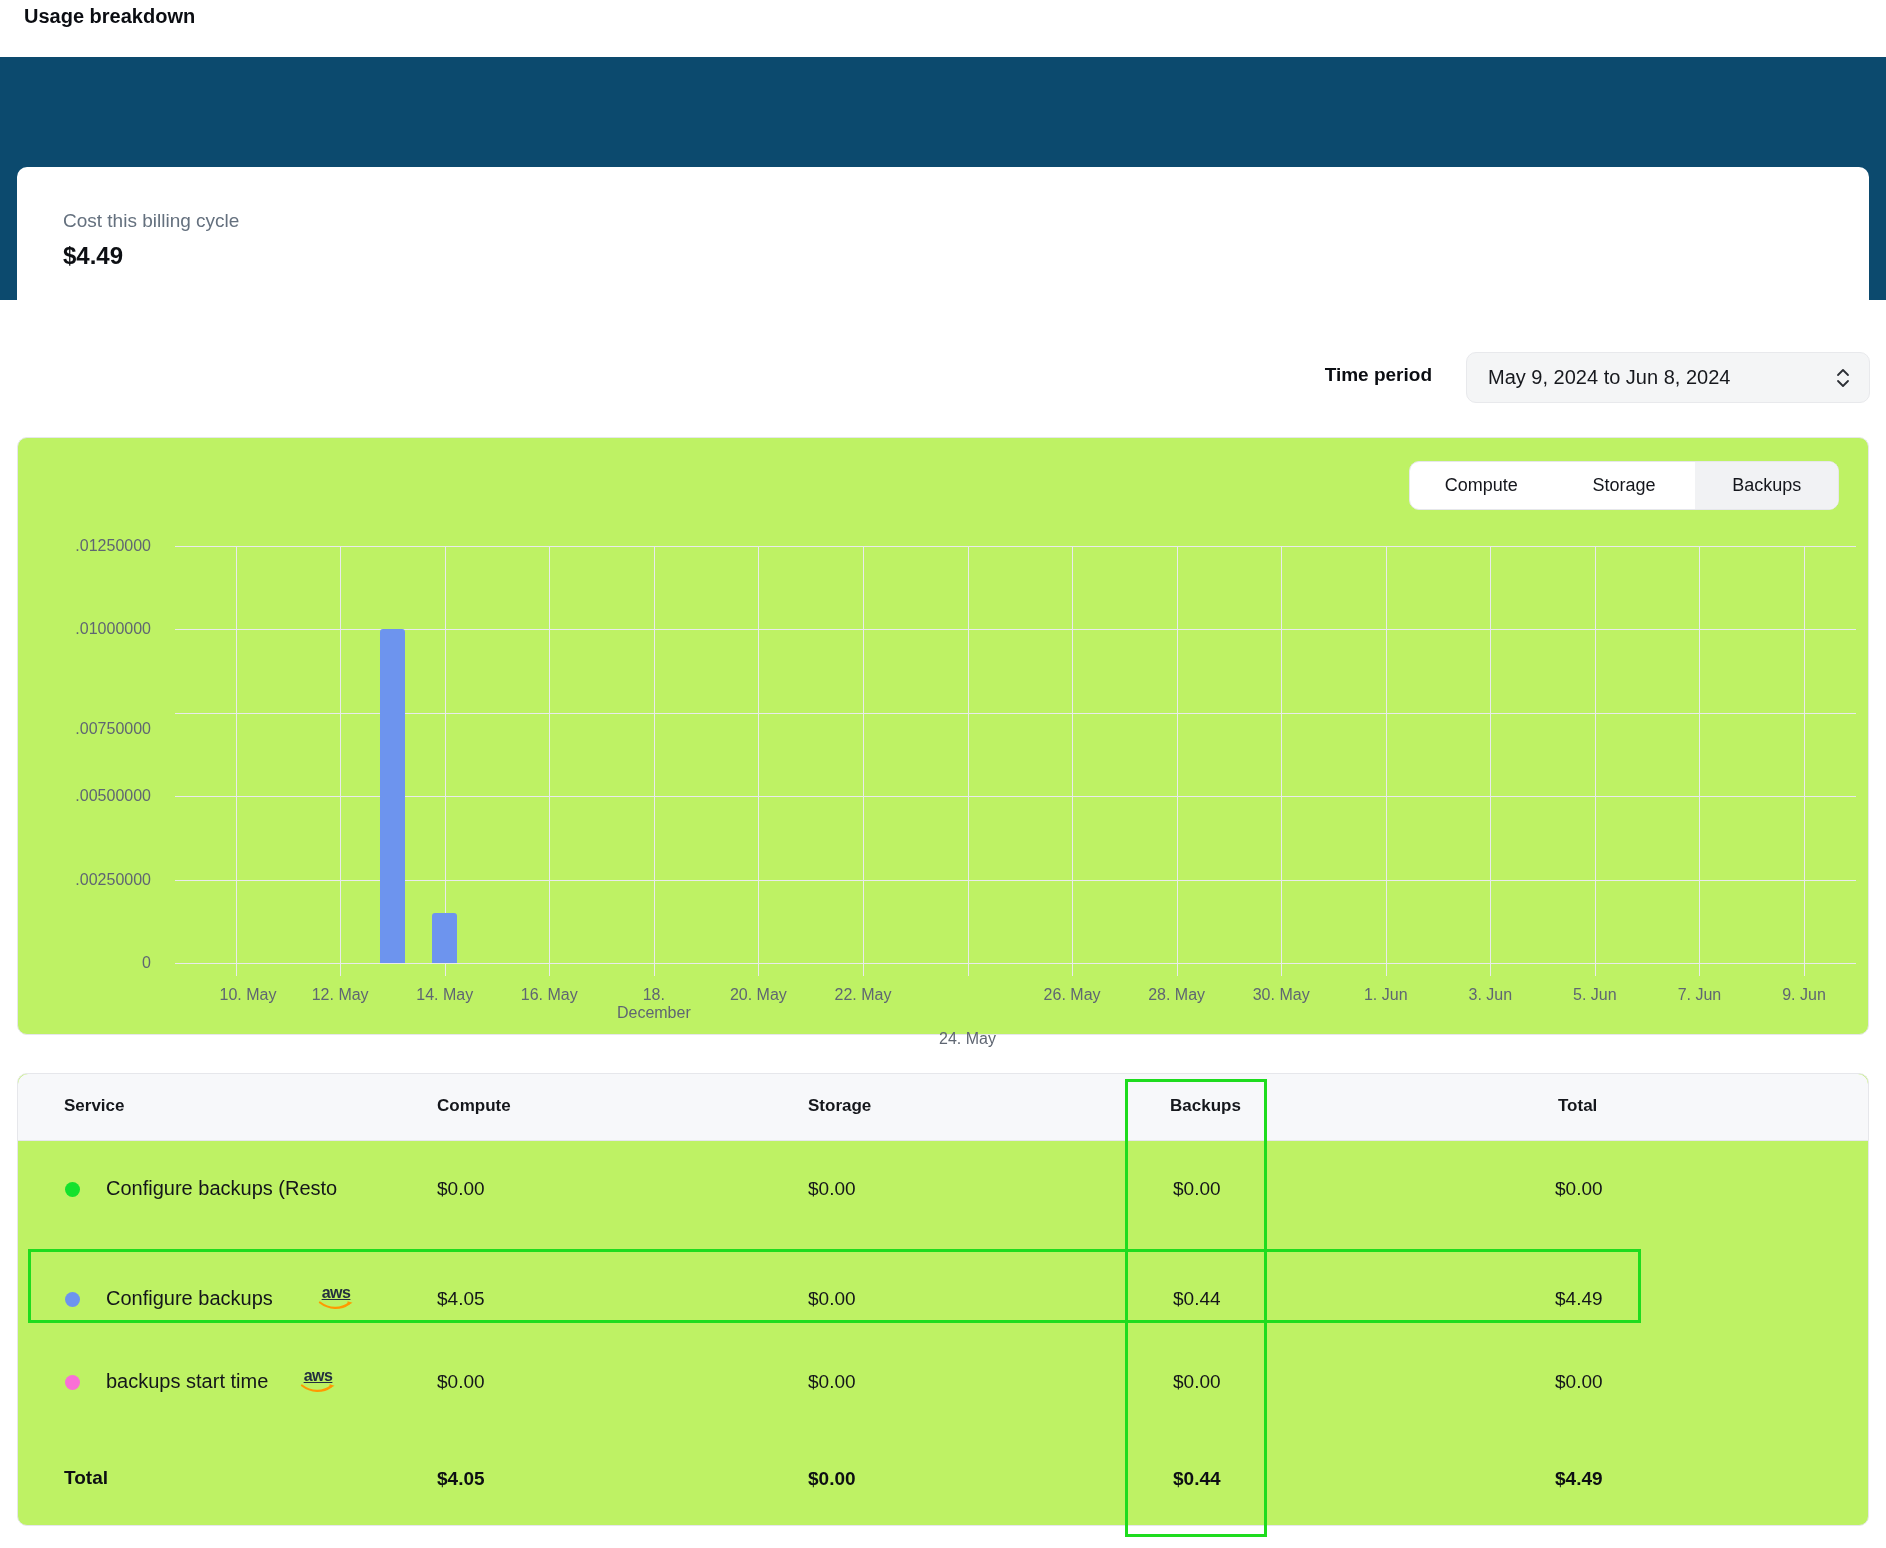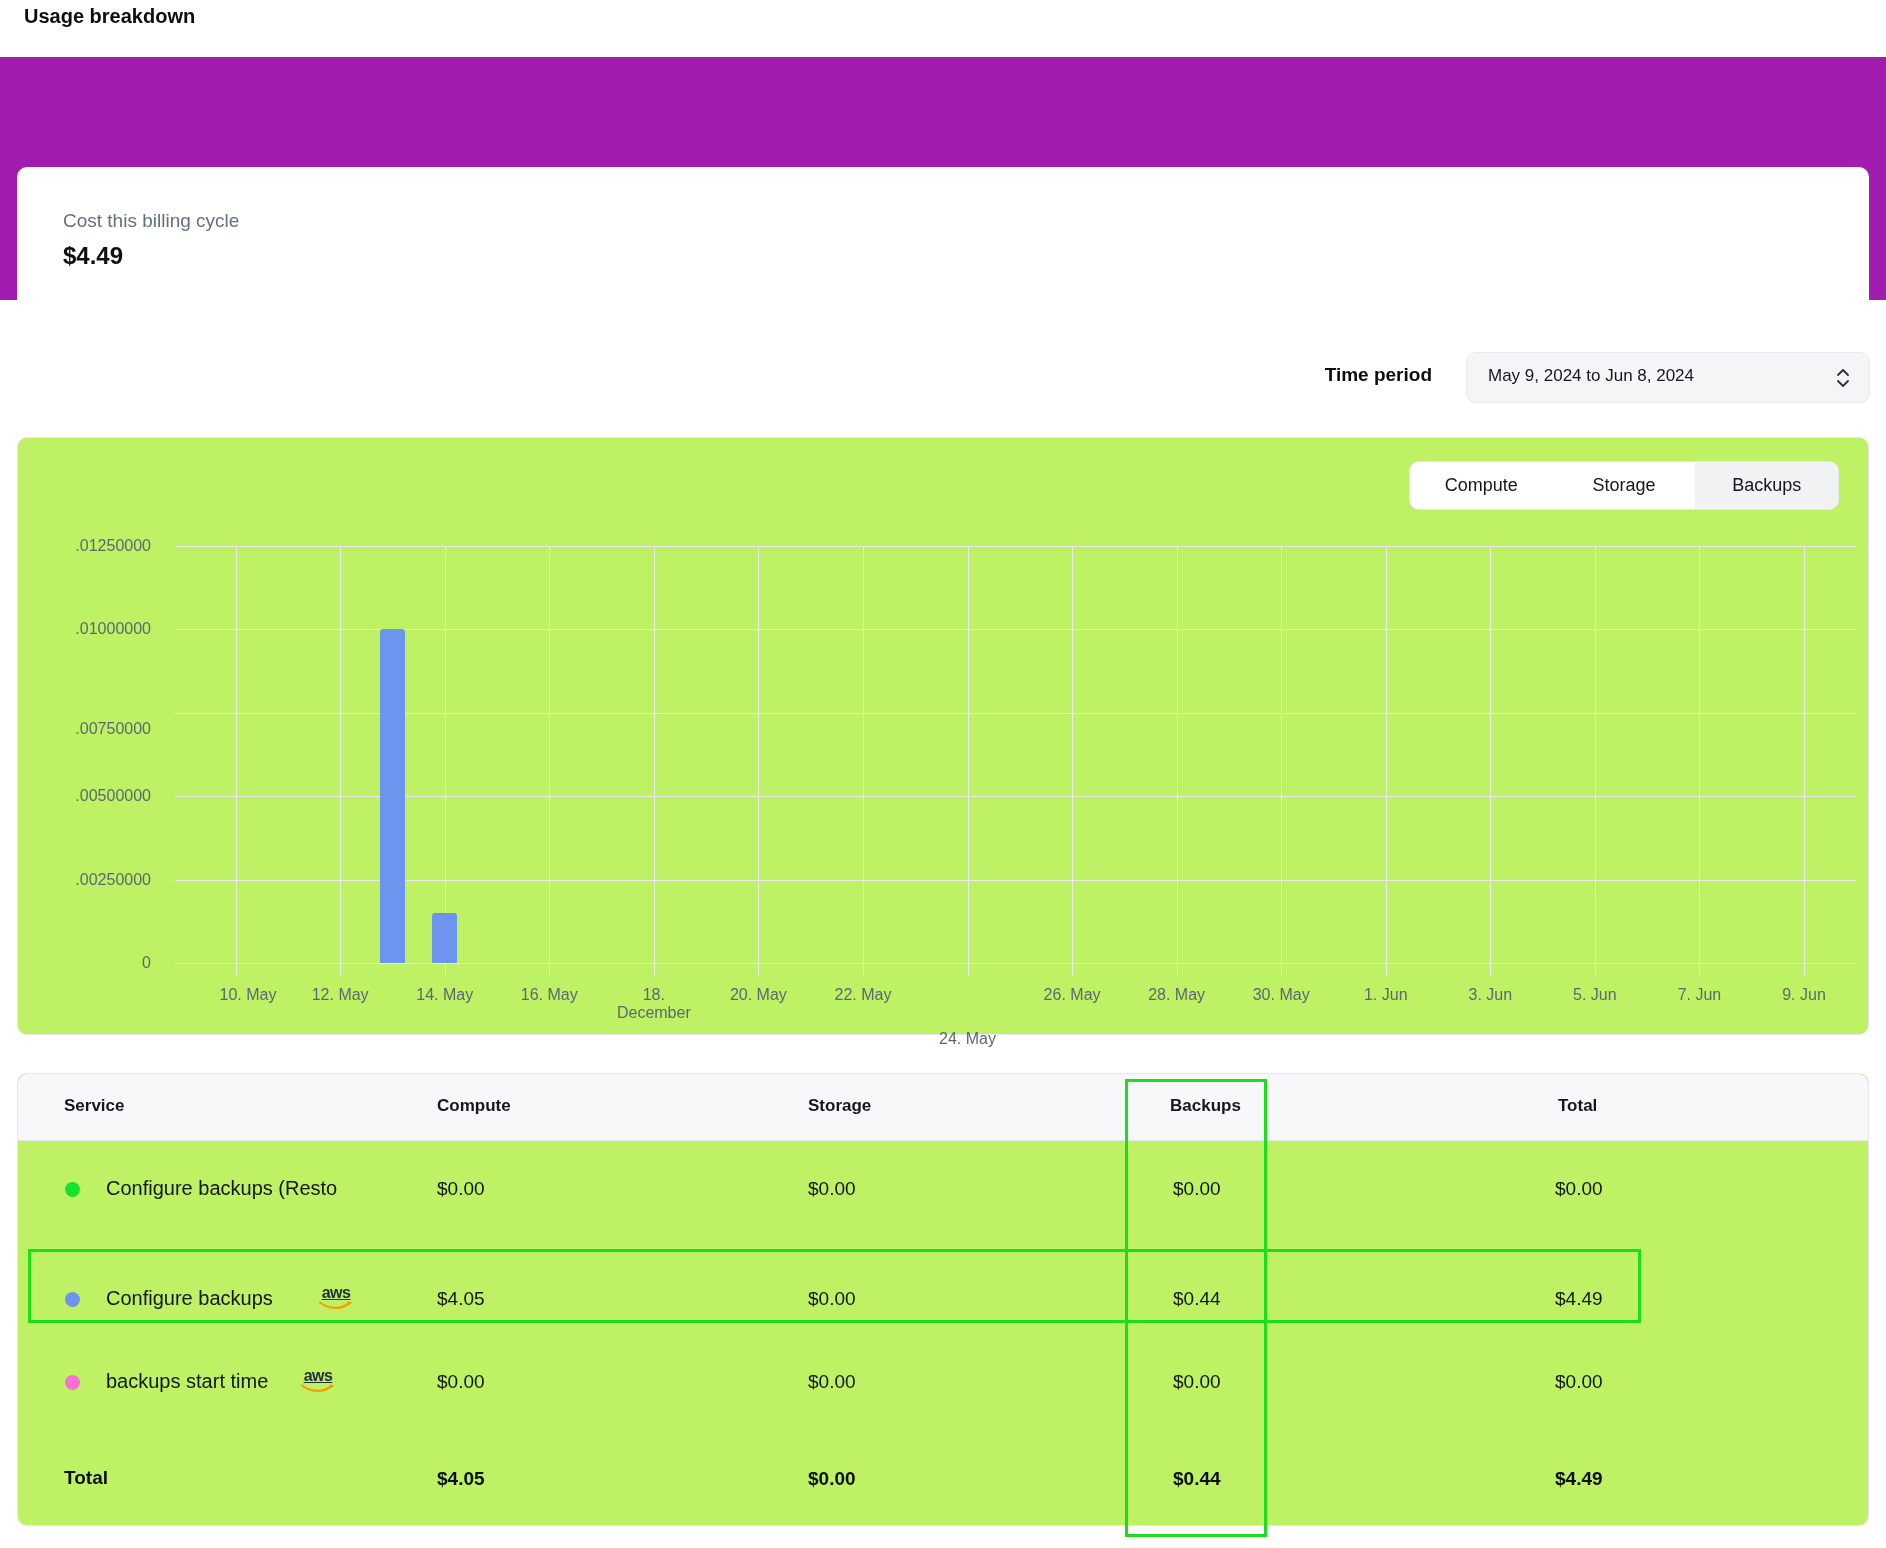--- a/index.html
+++ b/index.html
@@ -2,28 +2,28 @@
 <html><head>
 <meta charset="utf-8">
 <style>
   * { margin:0; padding:0; box-sizing:border-box; }
   html,body { background:#ffffff; }
   body { font-family:"Liberation Sans", sans-serif; color:#111318; }
   #app { position:relative; width:1886px; height:1548px; overflow:hidden; background:#fff;padding-left:40px; }
 
   .page-title { position:absolute; left:24px; top:5px; font-size:20px; font-weight:700; color:#0b0d12; }
 
-  .gray-band { position:absolute; left:0; top:57px; width:1886px; height:243px; background:#a21caf; }
+  .gray-band { position:absolute; left:0; top:57px; width:1886px; height:243px; background:#0c4a6e; }
   .cost-card { position:absolute; left:17px; top:110px; width:1852px; height:148px; background:#ffffff; border-radius:10px; }
   .cost-label { position:absolute; left:46px; top:43px; font-size:19px; color:#64707e; }
   .cost-amount { position:absolute; left:46px; top:75px; font-size:24px; font-weight:700; color:#0d0f13; }
 
   .tp-label { position:absolute; left:1200px; top:364px; width:232px; text-align:right; font-size:19px; font-weight:700; color:#0b0d12; }
   .tp-select { position:absolute; left:1466px; top:352px; width:404px; height:51px; background:#f4f5f6; border:1px solid #e8e9ec; border-radius:10px; cursor:pointer; }
-  .tp-value { position:absolute; left:21px; top:13px; font-size:17px; color:#16181d; white-space:nowrap; }
+  .tp-value { position:absolute; left:21px; top:13px; font-size:20px; color:#16181d; white-space:nowrap; }
   .tp-chevrons { position:absolute; right:18px; top:14px; }
 
   .card { position:absolute; background:#bef264; border:1px solid #e6e7eb; border-radius:10px; }
   .chart-card { left:17px; top:437px; width:1852px; height:598px; }
   .table-card { left:17px; top:1073px; width:1852px; height:453px; }
 
   .tab-group { position:absolute; left:1391px; top:23px; width:430px; height:49px; border:1px solid #e6e7eb; border-radius:10px; display:flex; overflow:hidden; background:#fff; }
   .tab { flex:1 1 0; display:flex; align-items:center; justify-content:center; font-size:18px; color:#14161c; cursor:pointer; background:transparent; }
   .tab.selected { background:#f1f2f4; }
 

